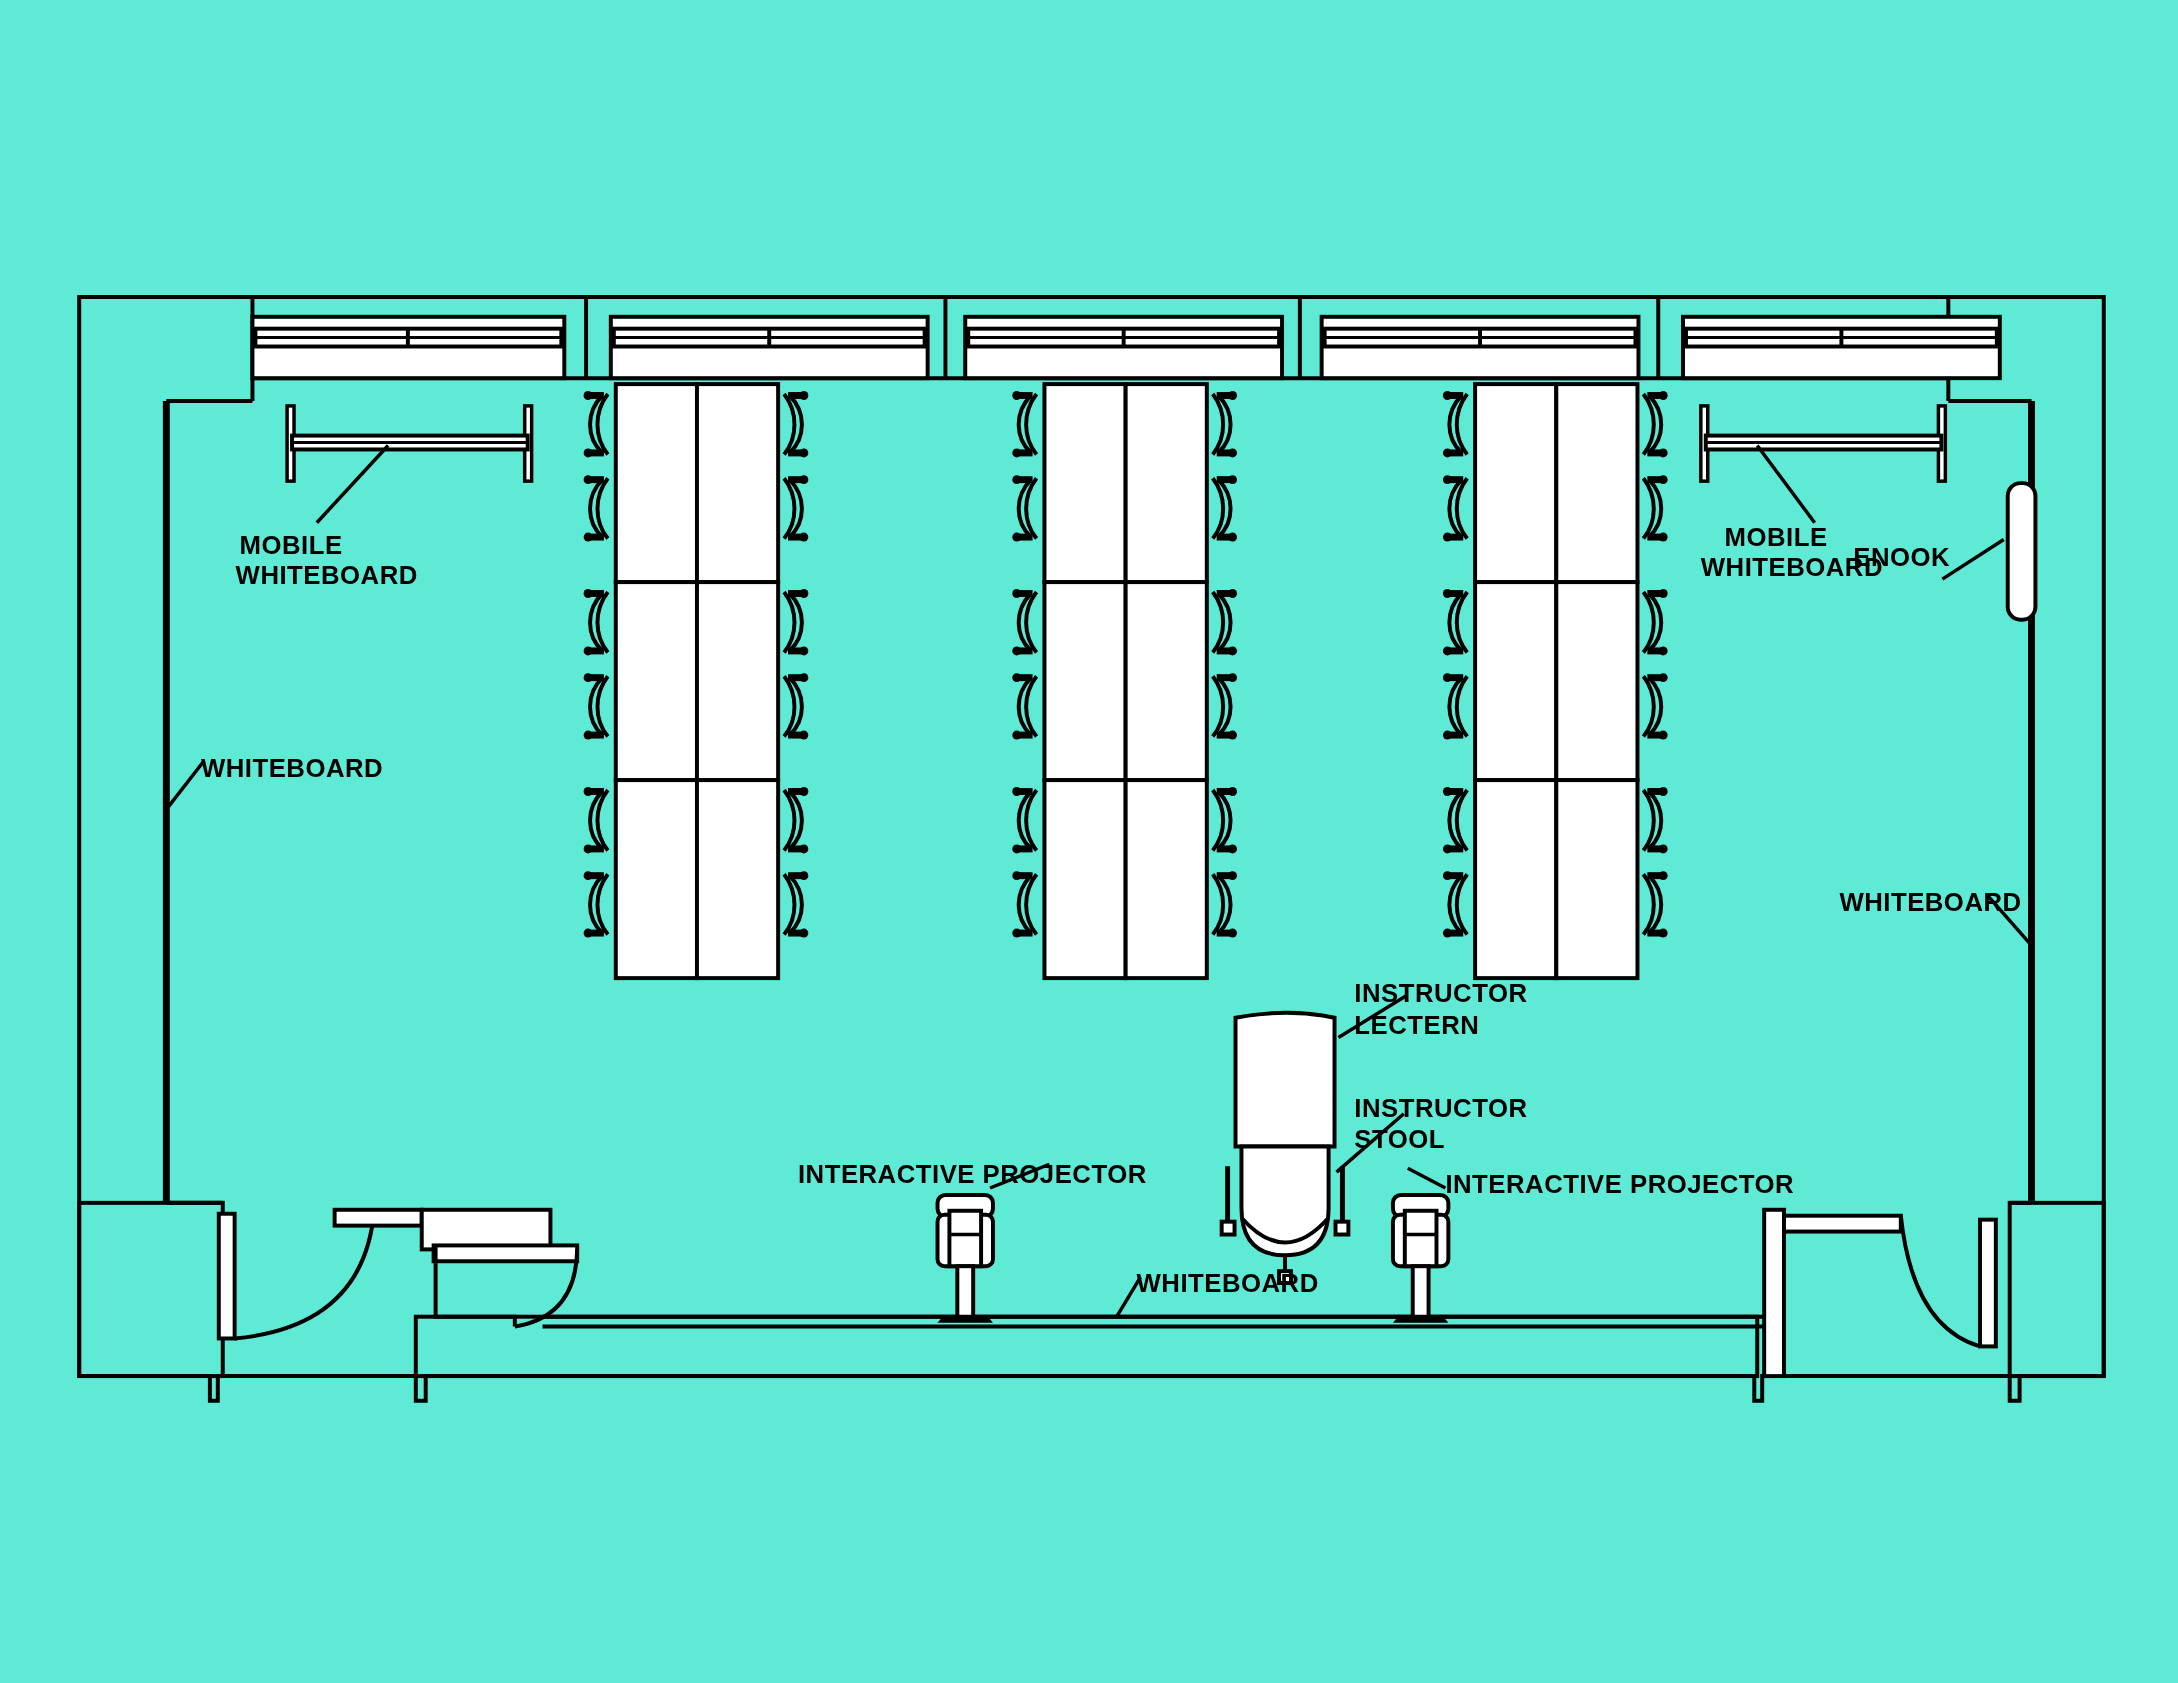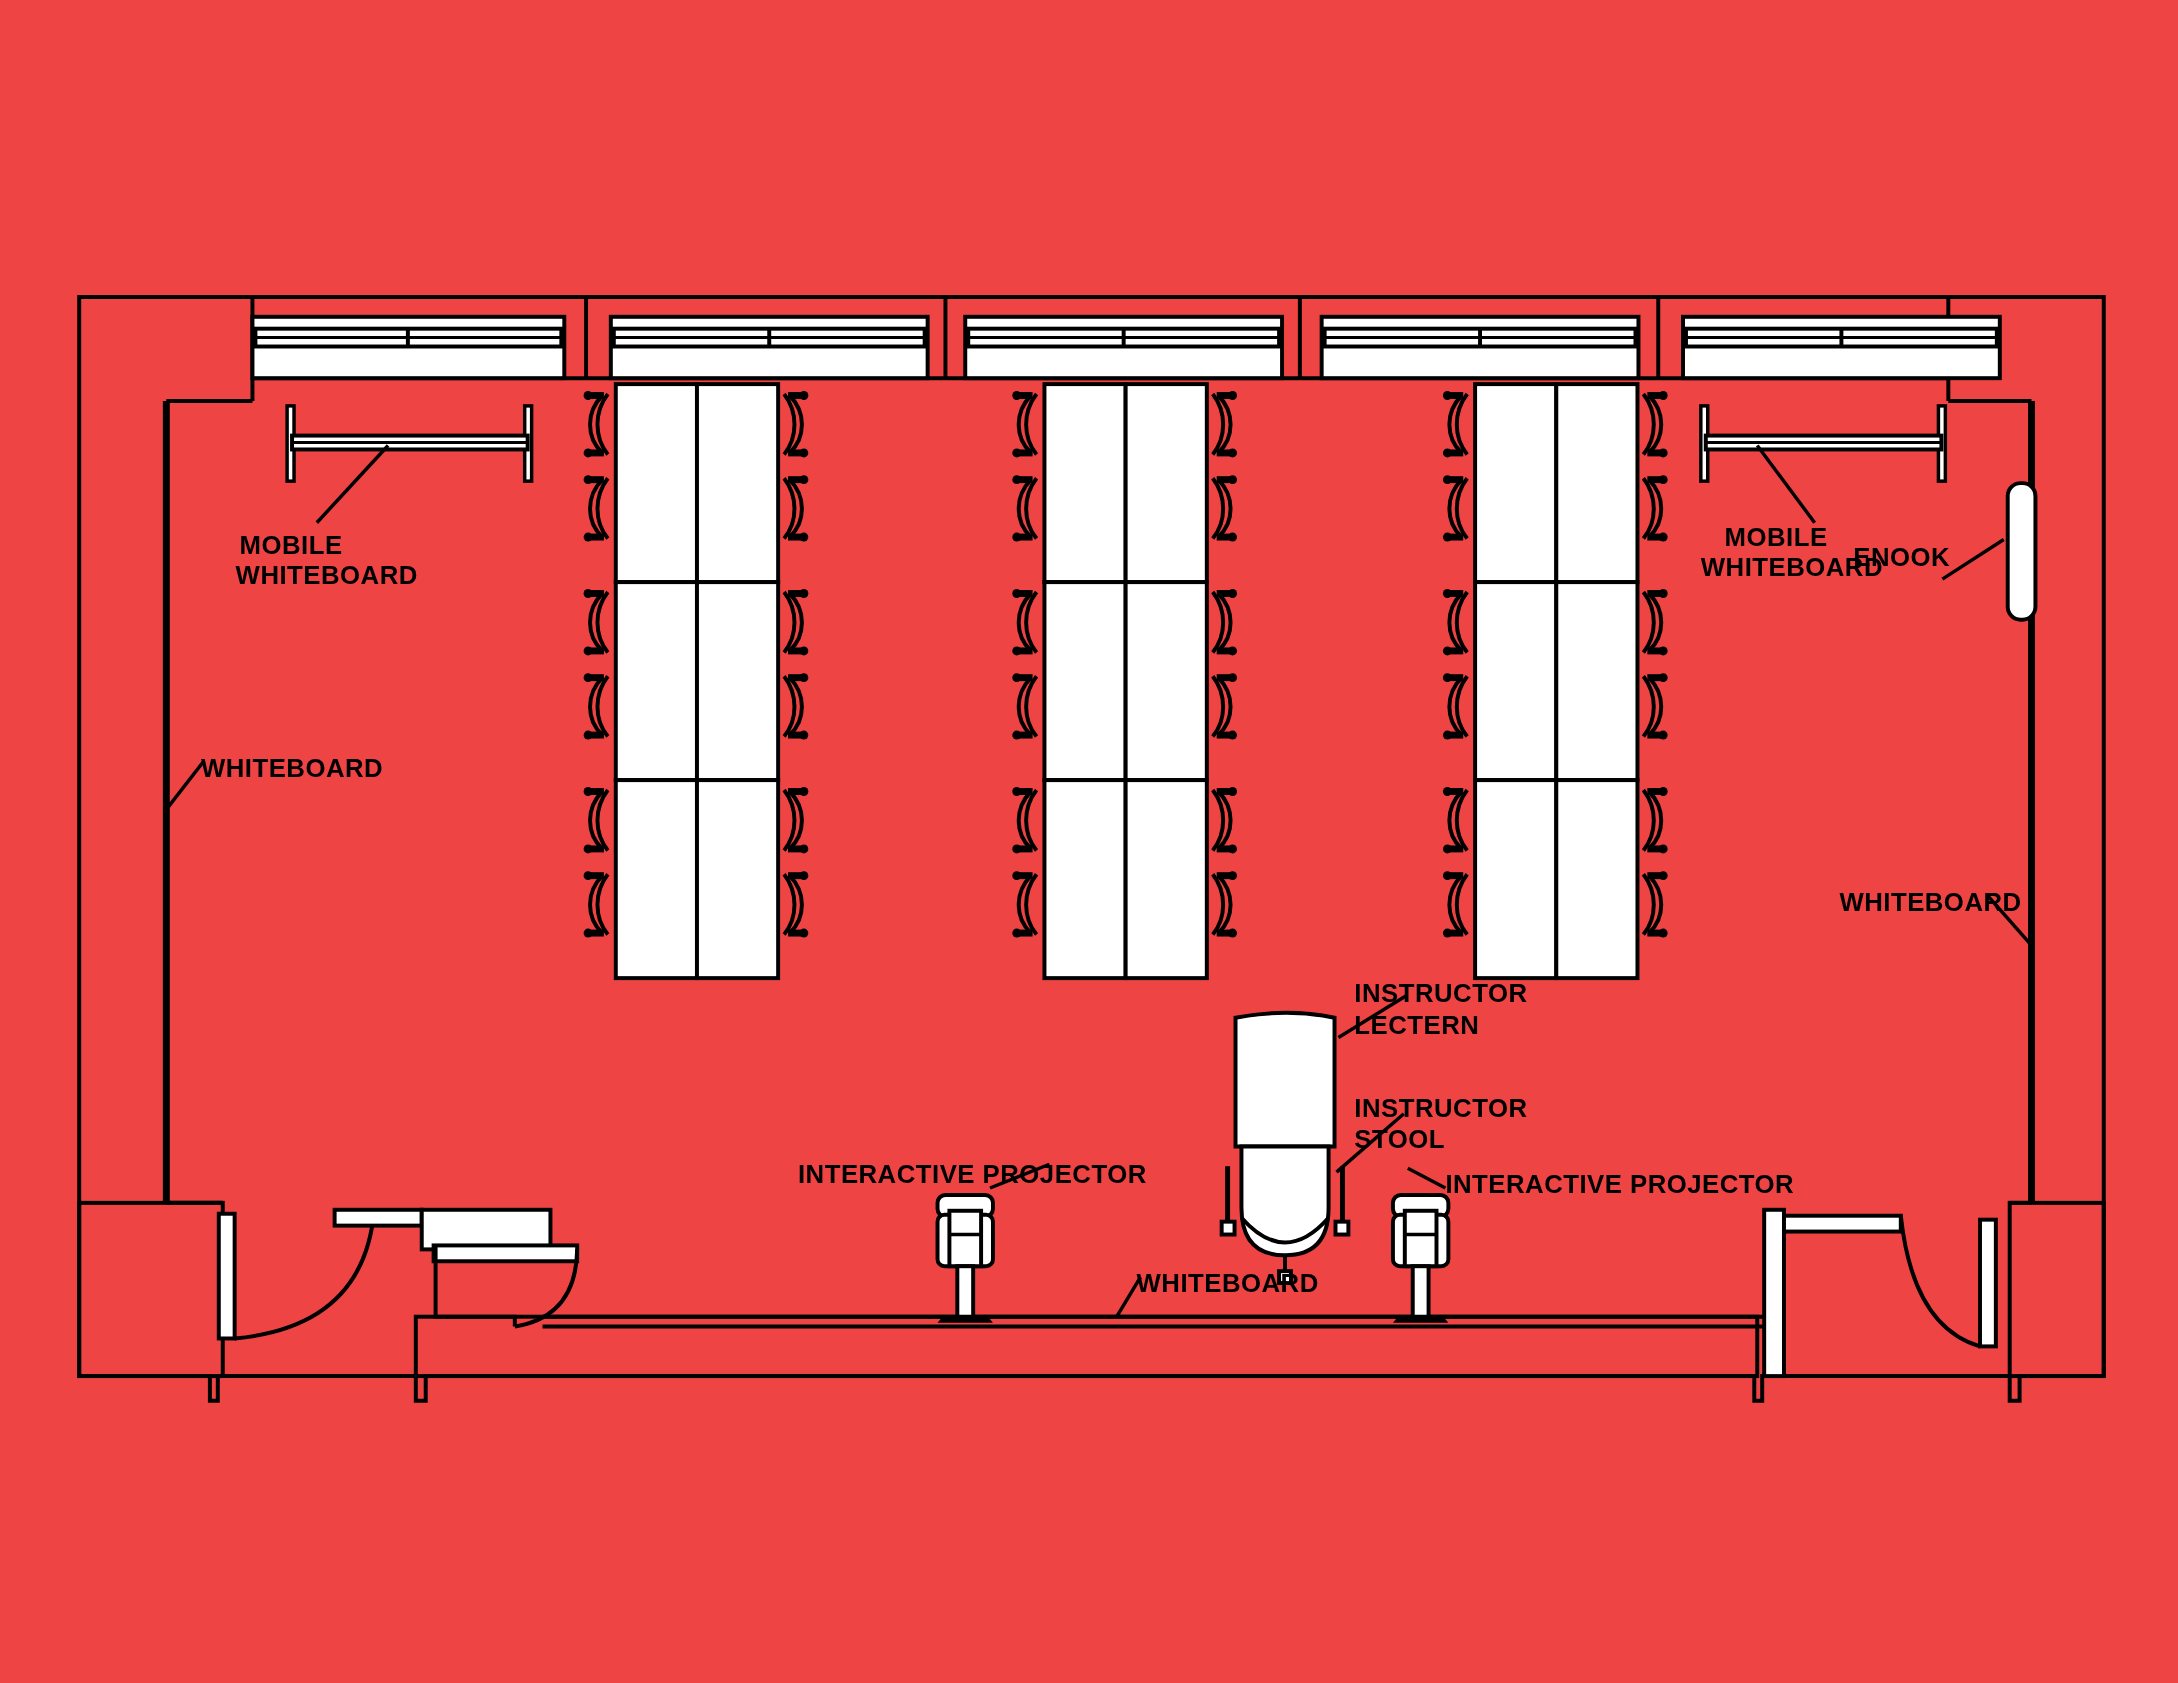--- a/index.html
+++ b/index.html
@@ -1,18 +1,18 @@
 <!DOCTYPE html>
 <html><head>
 <meta charset="utf-8">
 <style>
   html,body{margin:0;padding:0;background:#ffffff;}
   body{width:2178px;height:1683px;overflow:hidden;
        font-family:"Liberation Sans", sans-serif;}
-  #plan{position:relative;width:2178px;height:1683px;background:#ef4444;}
+  #plan{position:relative;width:2178px;height:1683px;background:#5eead4;}
   svg{display:block;}
   .lbl{font-family:"Liberation Sans", sans-serif;font-weight:700;
        fill:#000;font-size:26px;letter-spacing:0.5px;}
 </style>
 </head>
 <body>
 
 <div id="plan">
 <svg width="2178" height="1683" viewBox="0 0 2200 1700" xmlns="http://www.w3.org/2000/svg">
 

